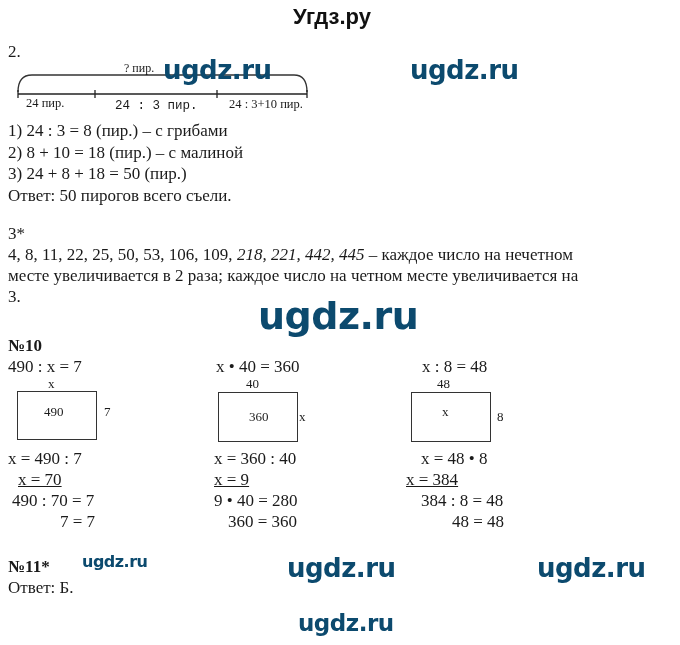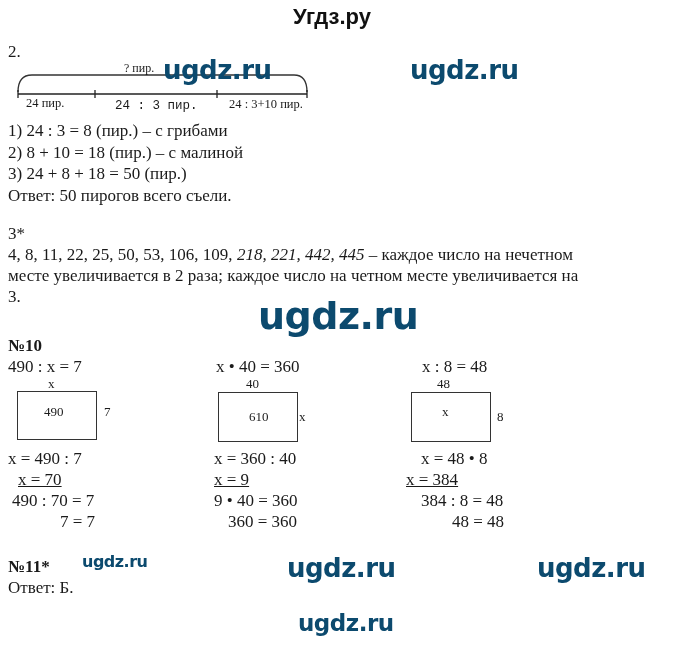--- a/index.html
+++ b/index.html
@@ -66,25 +66,25 @@
 <div class="box-label" style="left:44px;top:404px;">490</div>
 <div class="box-label" style="left:104px;top:404px;">7</div>
 <div class="abs t" style="left:8px;top:449px;">x = 490 : 7</div>
 <div class="abs t ul" style="left:8px;top:470px;margin-left:10px;">x = 70</div>
 <div class="abs t" style="left:12px;top:491px;">490 : 70 = 7</div>
 <div class="abs t" style="left:60px;top:512px;">7 = 7</div>
 
 <div class="abs t" style="left:216px;top:357px;">x • 40 = 360</div>
 <div class="box-label" style="left:246px;top:376px;">40</div>
 <div class="box" style="left:218px;top:392px;width:78px;height:48px;"></div>
-<div class="box-label" style="left:249px;top:409px;">610</div>
+<div class="box-label" style="left:249px;top:409px;">360</div>
 <div class="box-label" style="left:299px;top:409px;">x</div>
 <div class="abs t" style="left:214px;top:449px;text-align:right;">x = 360 : 40</div>
 <div class="abs t ul" style="left:214px;top:470px;">x = 9</div>
-<div class="abs t" style="left:214px;top:491px;">9 • 40 = 360</div>
+<div class="abs t" style="left:214px;top:491px;">9 • 40 = 280</div>
 <div class="abs t" style="left:228px;top:512px;">360 = 360</div>
 
 <div class="abs t" style="left:422px;top:357px;">x : 8 = 48</div>
 <div class="box-label" style="left:437px;top:376px;">48</div>
 <div class="box" style="left:411px;top:392px;width:78px;height:48px;"></div>
 <div class="box-label" style="left:442px;top:404px;">x</div>
 <div class="box-label" style="left:497px;top:409px;">8</div>
 <div class="abs t" style="left:421px;top:449px;">x = 48 • 8</div>
 <div class="abs t ul" style="left:406px;top:470px;">x = 384</div>
 <div class="abs t" style="left:421px;top:491px;">384 : 8 = 48</div>

